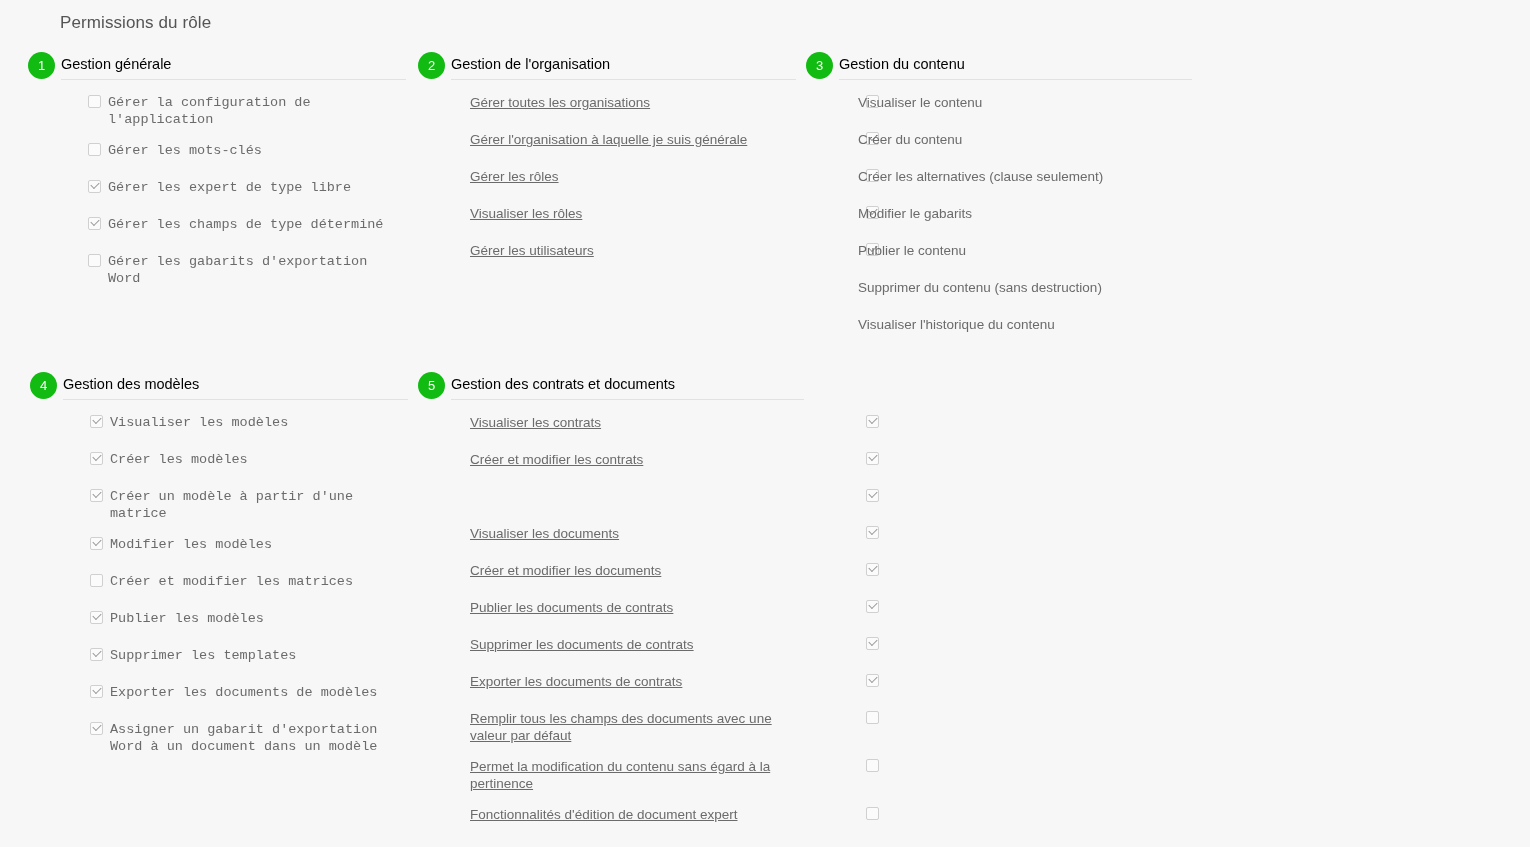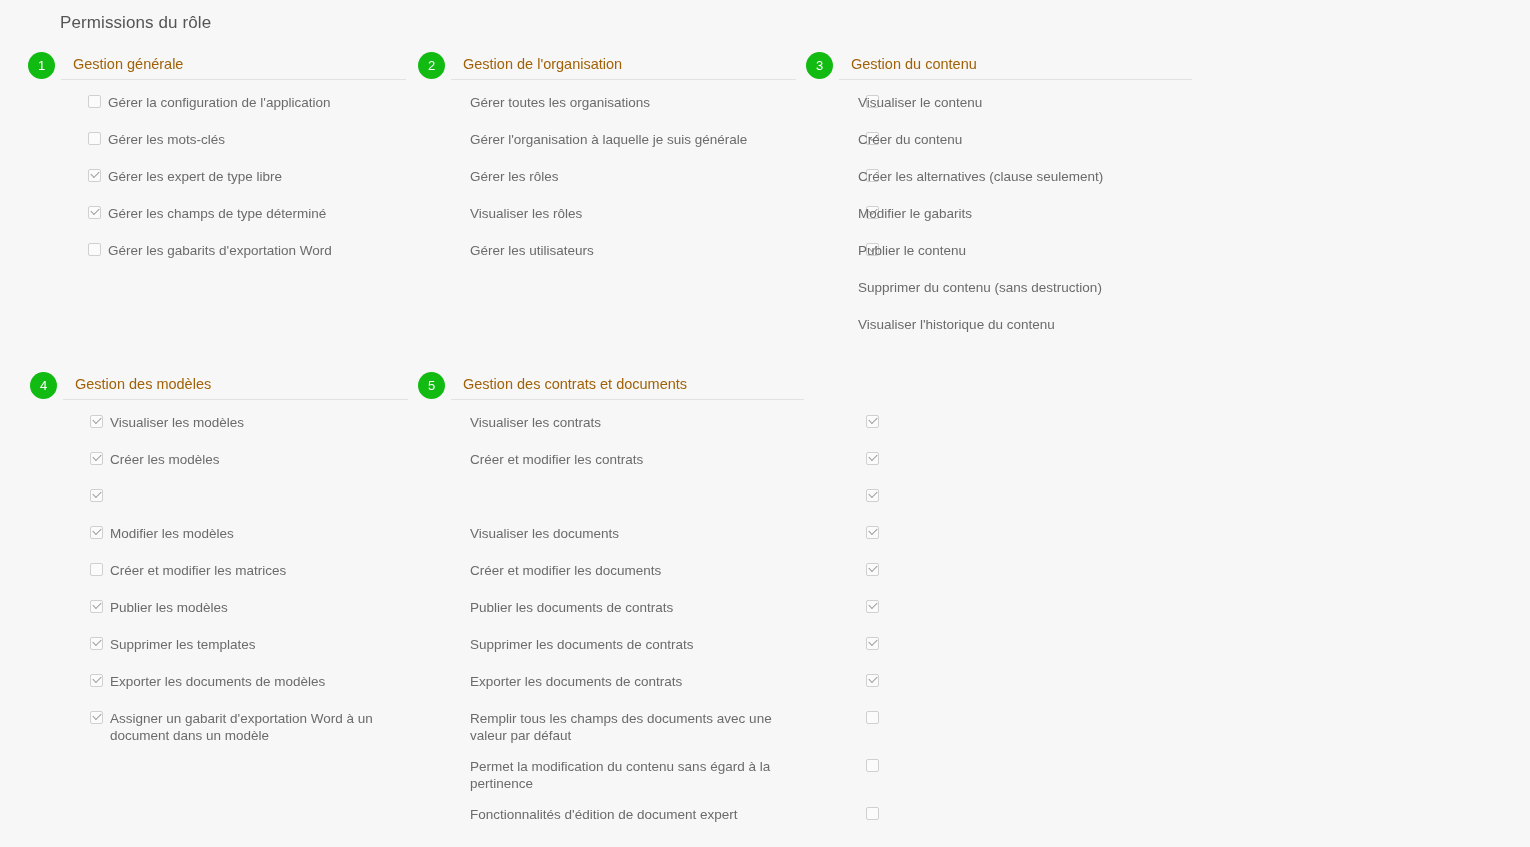--- a/index.html
+++ b/index.html
@@ -47,24 +47,24 @@
     border-radius: 50%;
     background: #11bb11;
     color: #ffffff;
     font-size: 13px;
     line-height: 27px;
     text-align: center;
     font-family: "Liberation Sans", sans-serif;
   }
   .group-title {
     position: absolute;
-    left: 45px;
+    left: 33px;
     top: 4px;
     font-size: 14.5px;
-    color: #a16207;
+    color: #000000;
     white-space: nowrap;
   }
   .group-rule {
     position: absolute;
     left: 33px;
     right: 0;
     top: 27px;
     height: 1px;
     background: #e2e2e2;
   }
@@ -107,22 +107,22 @@
     transform: rotate(-45deg);
   }
   
   #g1 { left: 28px; top: 52px; width: 378px; }
   #g2 { left: 418px; top: 52px; width: 378px; }
   #g3 { left: 806px; top: 52px; width: 386px; }
   #g4 { left: 30px; top: 372px; width: 378px; }
   #g5 { left: 418px; top: 372px; width: 386px; }
   #g1 .item, #g4 .item { padding-left: 58px; }
   #g1 .chk, #g4 .chk { left: 60px; }
-  #g1 .item .label, #g4 .item .label { margin-left: 22px; }
-  #g2 .item, #g5 .item { padding-left: 52px; }
+  #g1 .item .label, #g4 .item .label { margin-left: 22px; font-family: Liberation Mono, monospace; }
+  #g2 .item, #g5 .item { padding-left: 52px; text-decoration: underline; }
   #g2 .chk, #g5 .chk { left: 448px; }
   #g3 .item { padding-left: 52px; }
 </style>
 </head>
 <body>
 
 <div class="page">
 
   <div class="page-title">Permissions du rôle</div>
 
@@ -234,20 +234,21 @@
       <div class="item">
         <span class="chk checked"></span>
         <span class="label">Visualiser les modèles</span>
       </div>
       <div class="item">
         <span class="chk checked"></span>
         <span class="label">Créer les modèles</span>
       </div>
       <div class="item">
         <span class="chk checked"></span>
+        <span class="label">Créer un modèle à partir d'une matrice</span>
       </div>
       <div class="item">
         <span class="chk checked"></span>
         <span class="label">Modifier les modèles</span>
       </div>
       <div class="item">
         <span class="chk"></span>
         <span class="label">Créer et modifier les matrices</span>
       </div>
       <div class="item">

